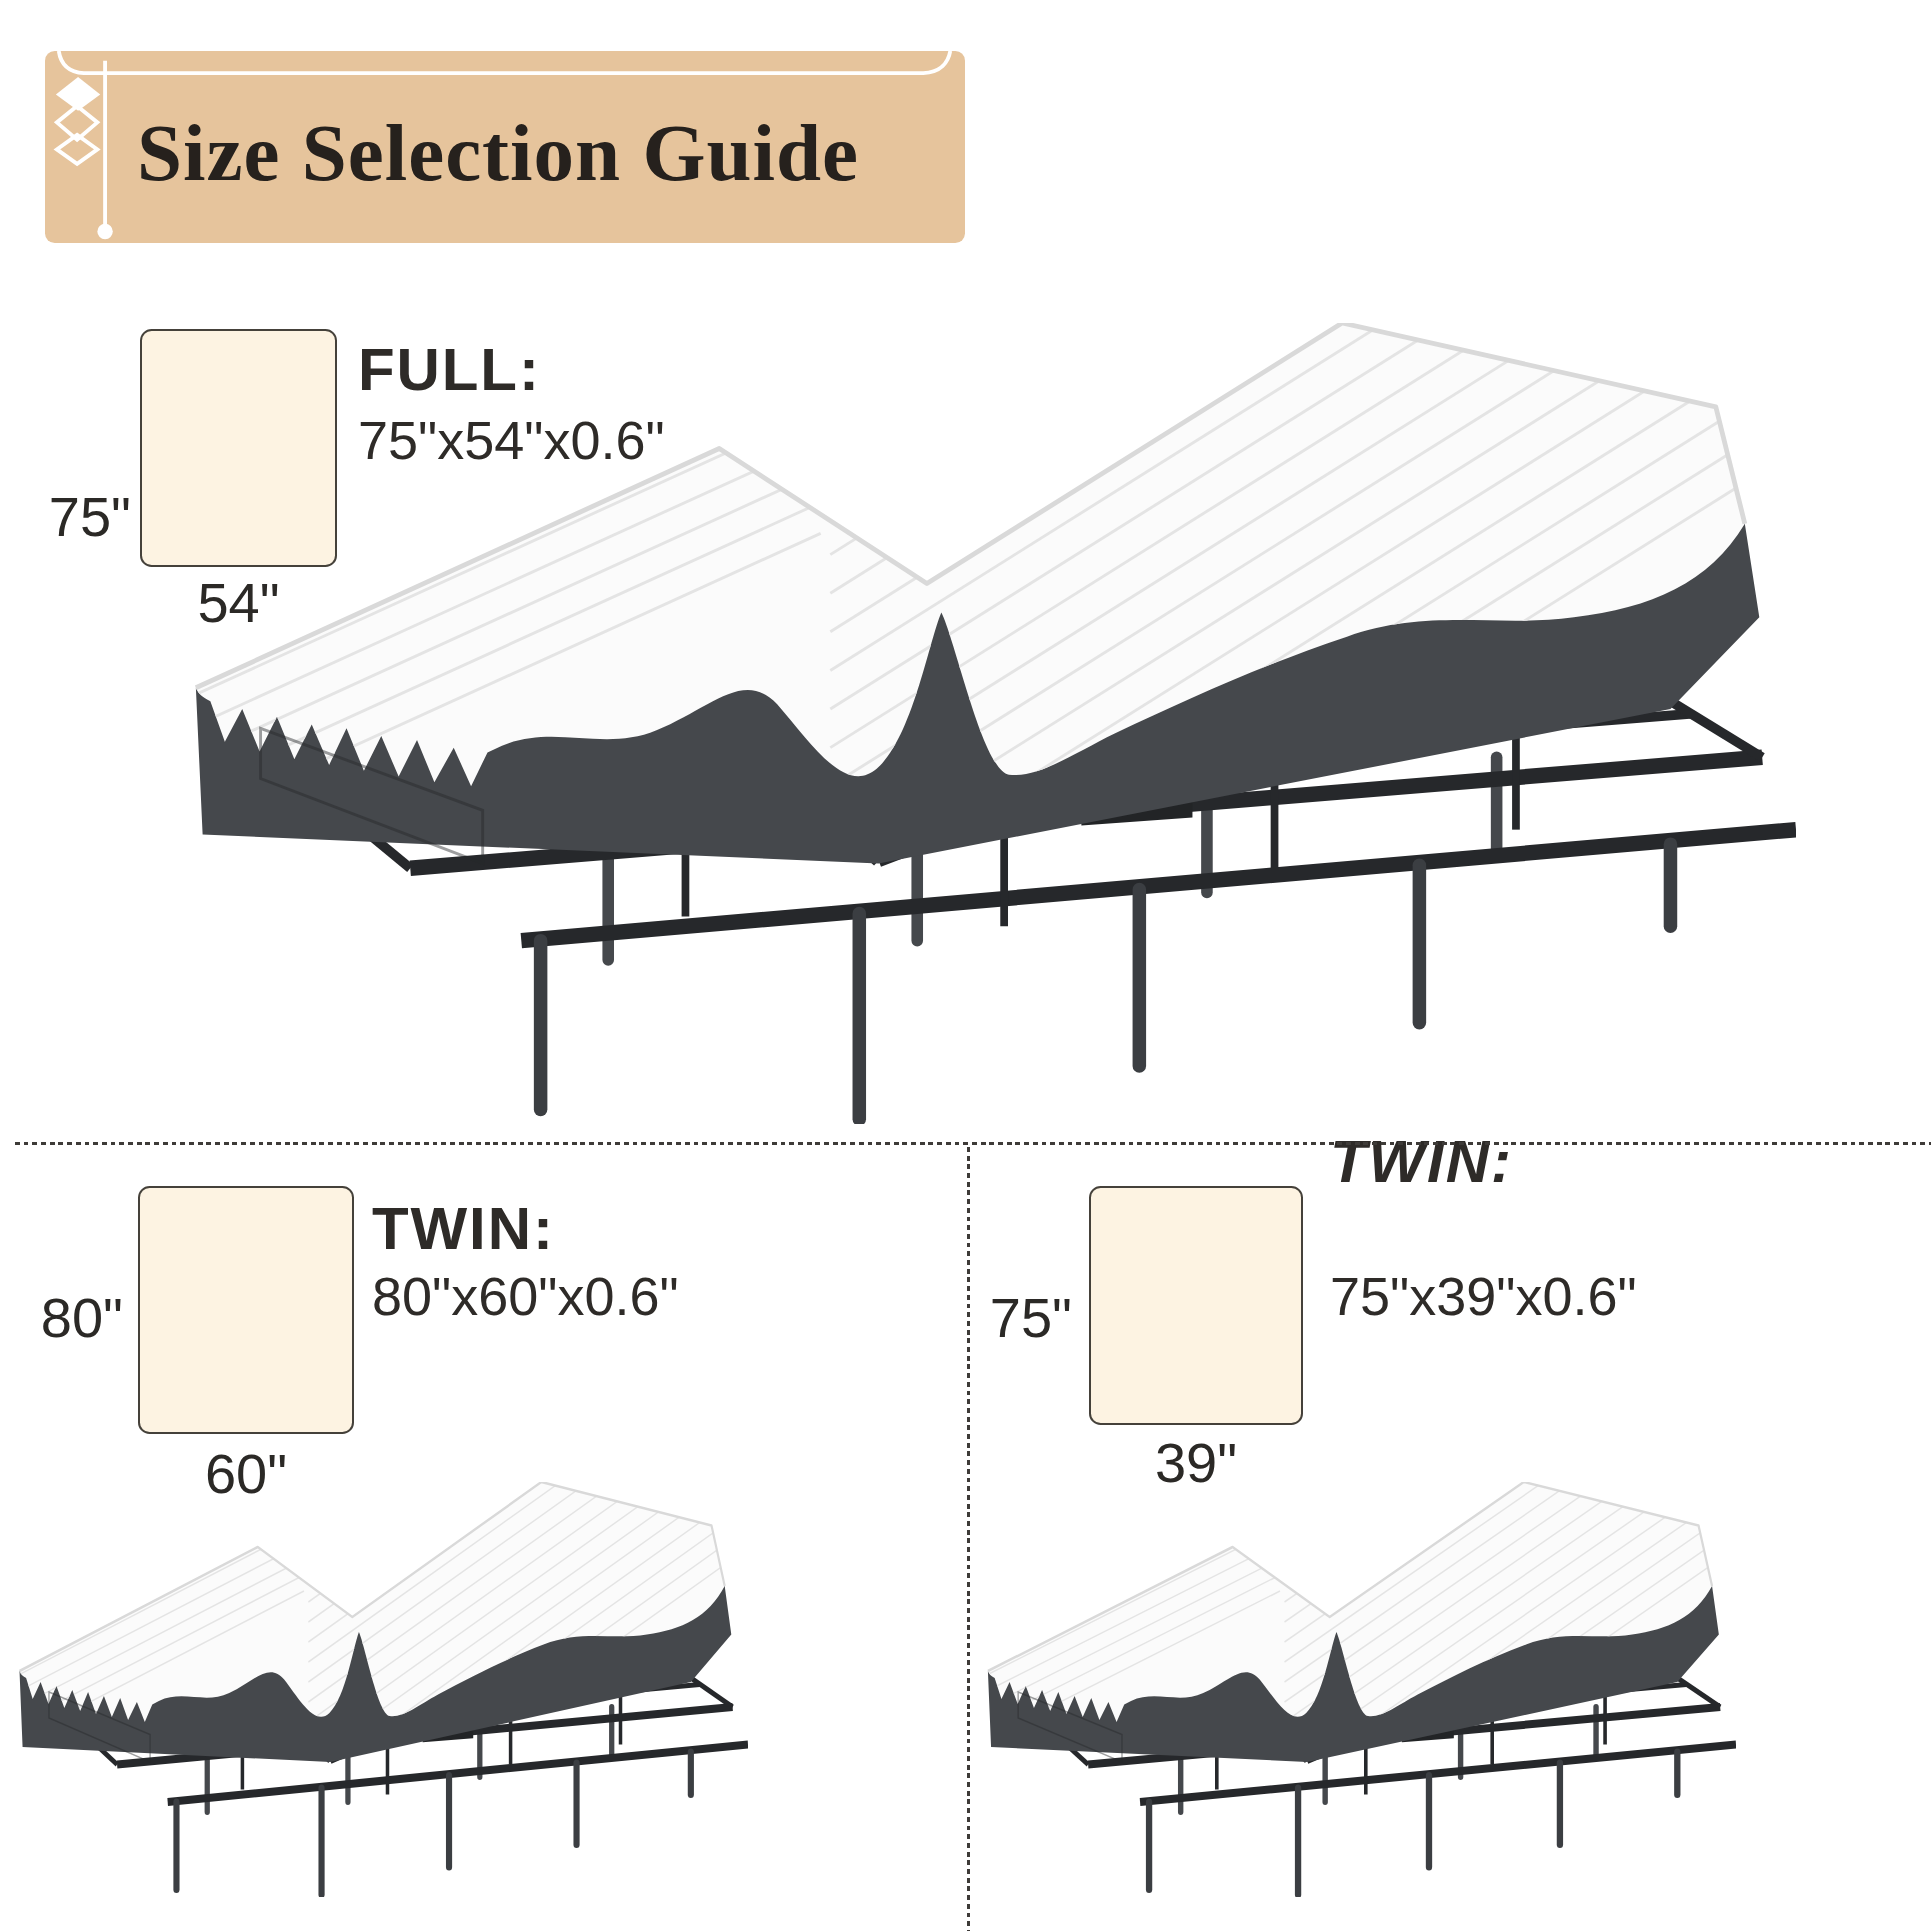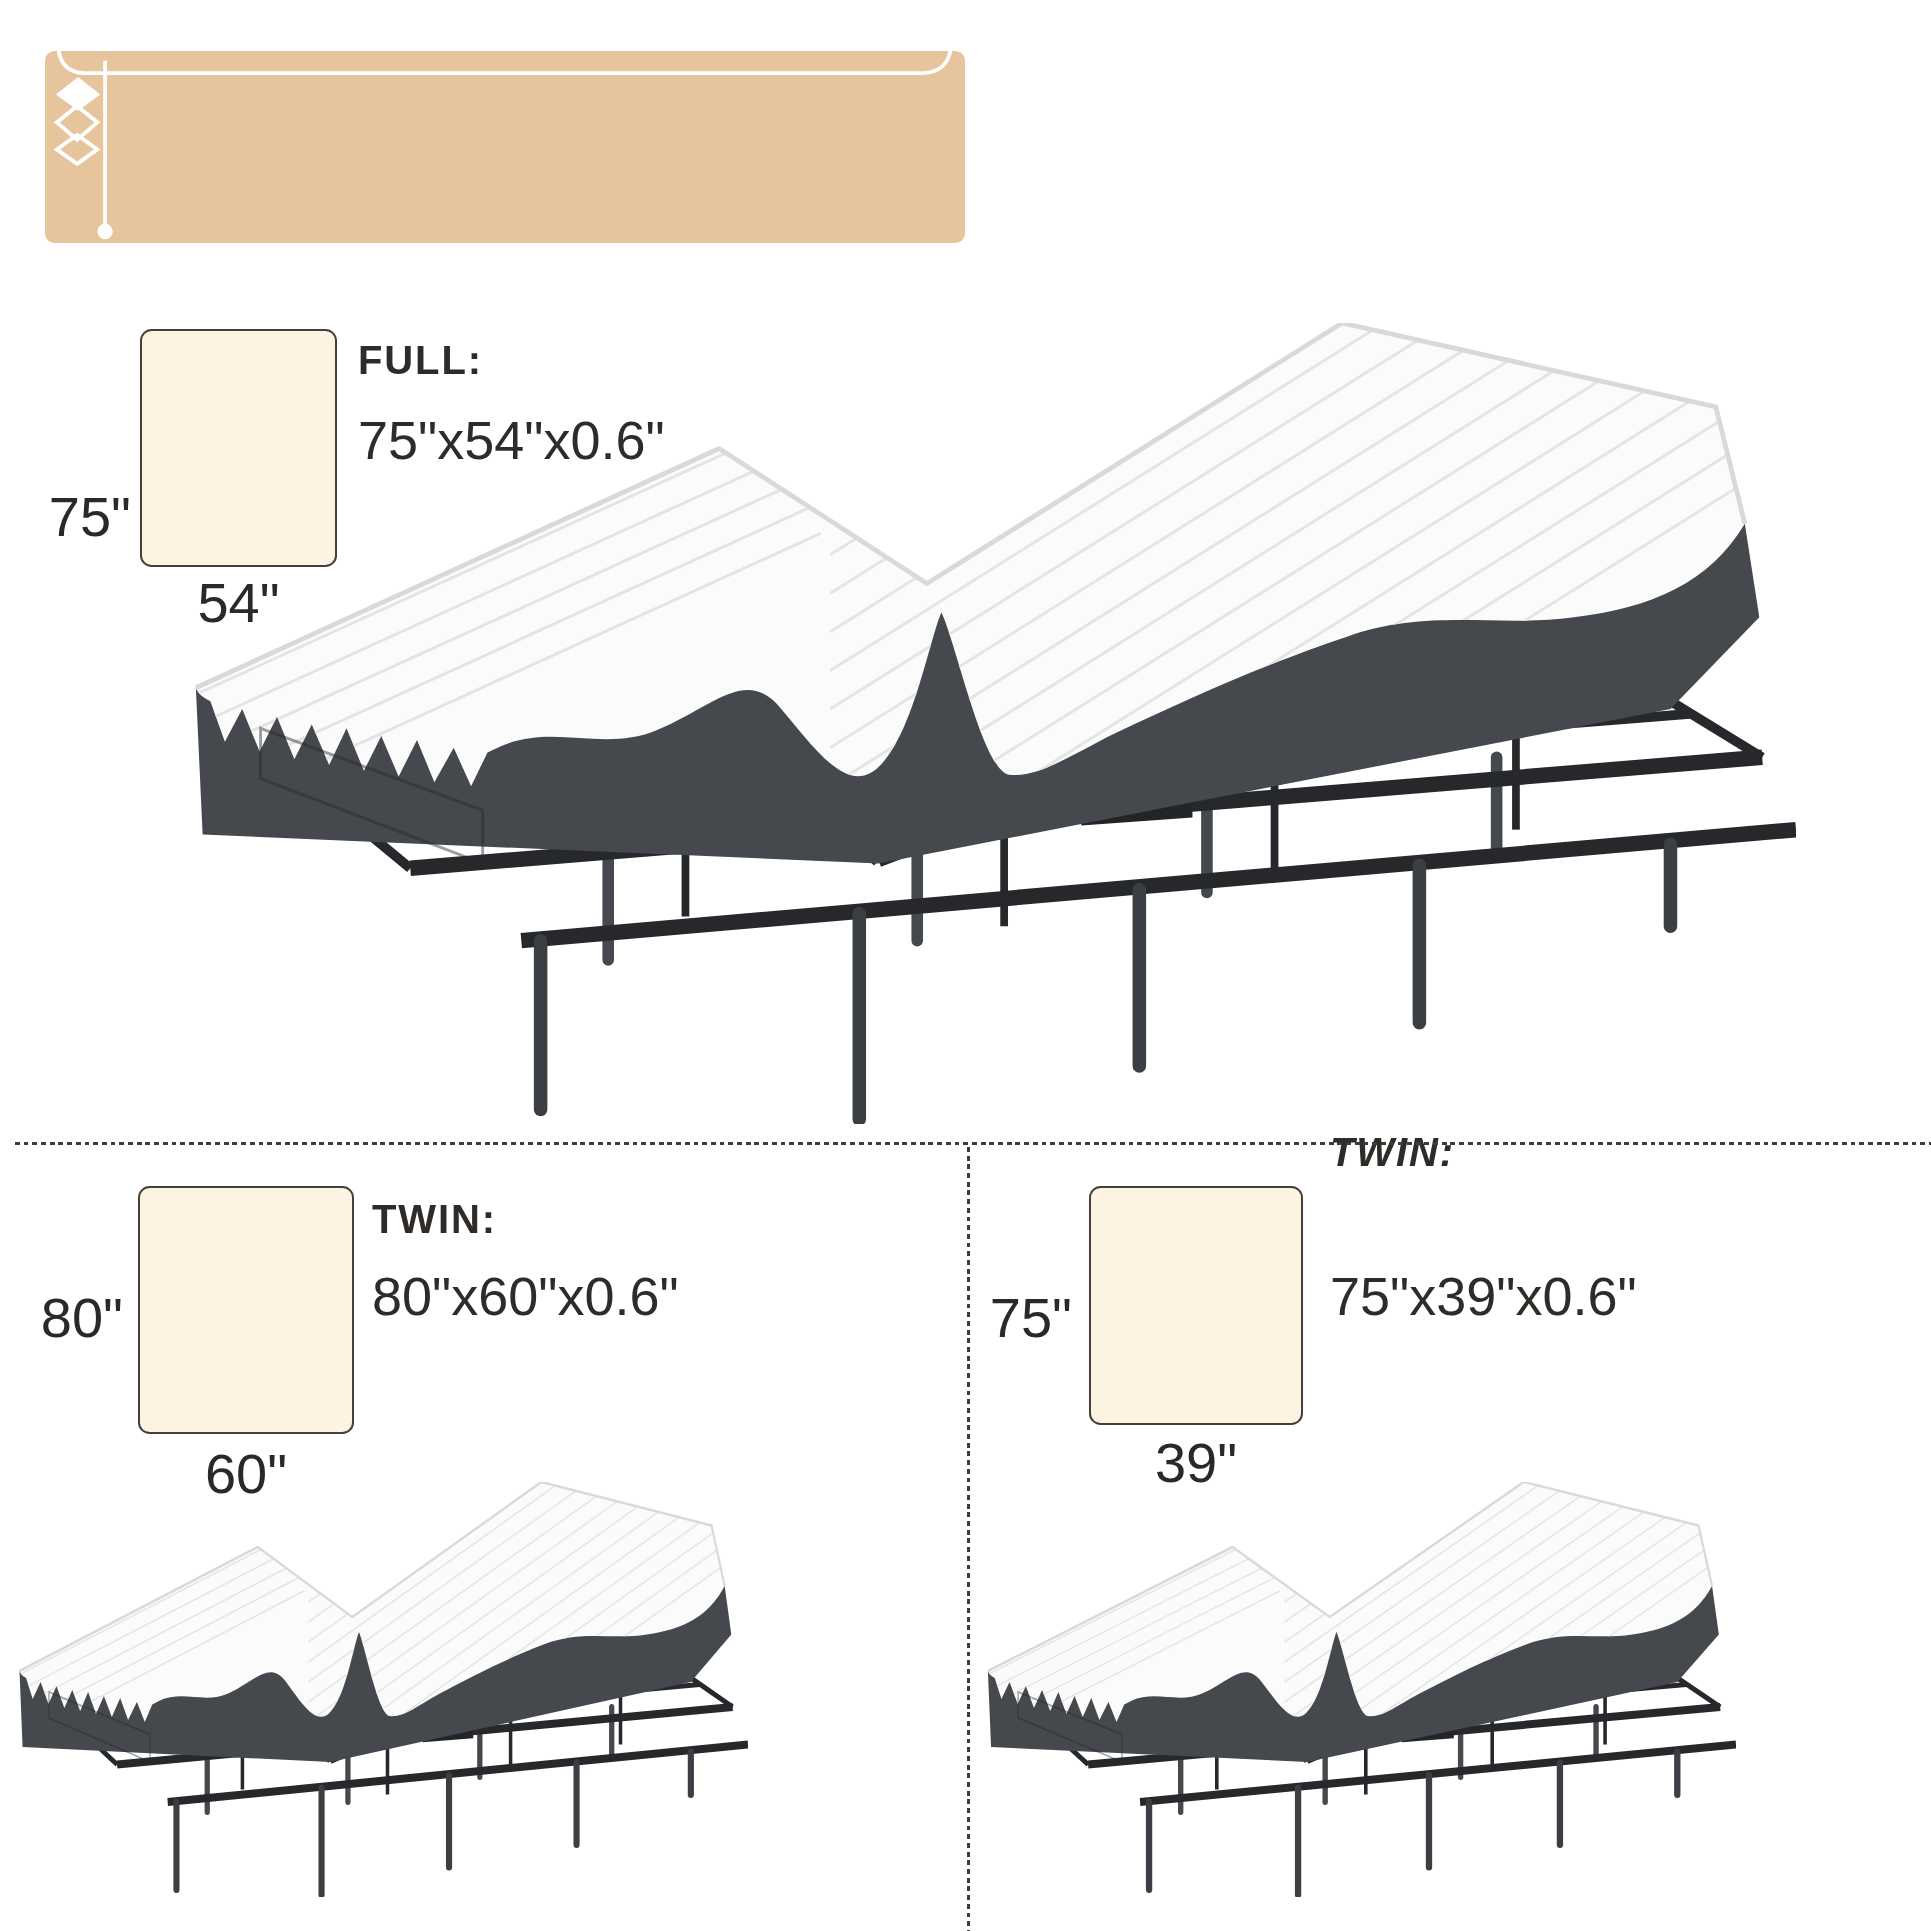--- a/index.html
+++ b/index.html
@@ -17,21 +17,21 @@
     font-size:81px;font-weight:700;letter-spacing:1px;color:#26211d;
     padding-left:92px;padding-top:13.5px;white-space:nowrap;
   }
   #banner-ornament{position:absolute;left:0;top:0;width:920px;height:192px;pointer-events:none;}
   #banner-ornament .wline{stroke:#ffffff;stroke-width:4;fill:none;}
   #banner-ornament .wfill{fill:#ffffff;}
   #banner-ornament .wout{fill:none;stroke:#ffffff;stroke-width:4;}
   
   .swatch{position:absolute;background:#fdf3e2;border:2.9px solid #45413a;border-radius:11.6px;box-sizing:border-box;}
   .measure{position:absolute;font-size:56px;color:#2b2926;line-height:1;}
-  .size-name{position:absolute;font-size:40px;font-weight:700;letter-spacing:1.9px;color:#2e2b28;line-height:1;}
+  .size-name{position:absolute;font-size:60px;font-weight:700;letter-spacing:1.9px;color:#2e2b28;line-height:1;}
   .size-dims{position:absolute;font-size:54px;font-weight:400;color:#2e2b28;line-height:1;}
   .ta-r{text-align:right;} .ta-c{text-align:center;}
   
   #full-swatch{left:140px;top:329px;width:197px;height:238px;}
   #full-len{left:37px;top:489px;width:94px;}
   #full-wid{left:140px;top:575px;width:197px;}
   #full-name{left:358px;top:340px;}
   #full-dims{left:358px;top:413px;}
   
   #queen-swatch{left:138px;top:1186px;width:216px;height:248px;}
@@ -76,20 +76,21 @@
 
   <div id="banner">
     <svg id="banner-ornament" viewBox="0 0 953 199" aria-hidden="true">
       <path class="wline" d="M 14,0 C 16,14 24,22 40,23 L 910,23 C 928,22 936,12 938,0"></path>
       <line class="wline" x1="62" y1="10" x2="62" y2="183"></line>
       <circle class="wfill" cx="62" cy="187" r="8"></circle>
       <polygon class="wfill" points="34,27 57,45 34,62 11,45"></polygon>
       <polygon class="wout" points="33,57 54,74 33,92 12,74"></polygon>
       <polygon class="wout" points="33,87 54,102 33,117 12,102"></polygon>
     </svg>
+    <div id="banner-title">Size Selection Guide</div>
   </div>
 
   <div class="swatch" id="full-swatch"></div>
   <div class="measure ta-r" id="full-len">75"</div>
   <div class="measure ta-c" id="full-wid">54"</div>
   <div class="size-name" id="full-name">FULL:</div>
   <div class="size-dims" id="full-dims">75"x54"x0.6"</div>
 
   <div class="swatch" id="queen-swatch"></div>
   <div class="measure ta-r" id="queen-len">80"</div>

